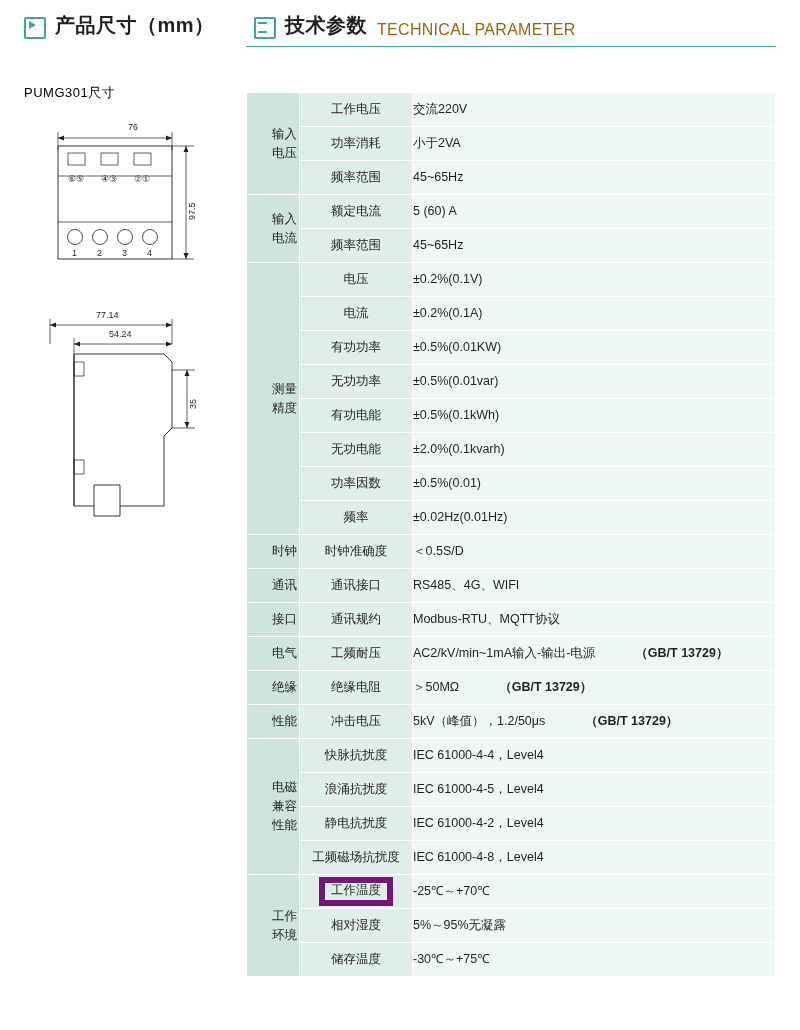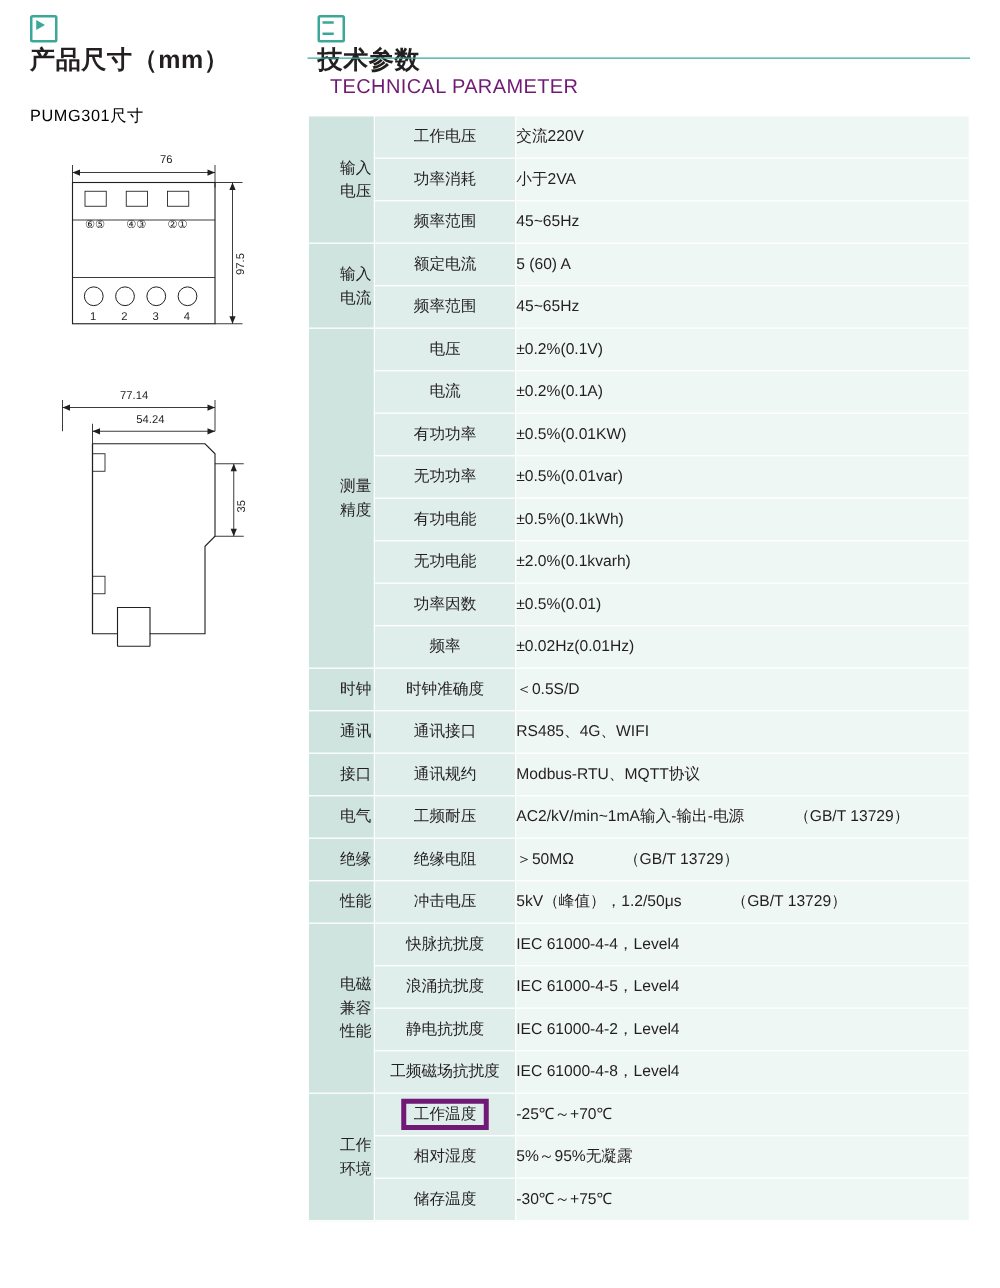--- a/index.html
+++ b/index.html
@@ -21,22 +21,21 @@
     position: absolute;
     top: 12px;
     left: 24px;
     width: 752px;
     height: 36px;
     display: flex;
     align-items: flex-start;
   }
   .hdr-block {
     display: flex;
-    align-items: flex-start;
-    flex-direction: column;
+    align-items: flex-end;
   }
   .hdr-block.left { width: 230px; }
   .hdr-icon {
     width: 18px;
     height: 18px;
     border: 2px solid #3aa798;
     border-radius: 2px;
     margin-right: 9px;
     position: relative;
     flex: none;
@@ -60,21 +59,21 @@
   }
   .hdr-title-cn {
     font-size: 20px;
     font-weight: bold;
     color: #231f20;
     letter-spacing: 0.5px;
     white-space: nowrap;
   }
   .hdr-title-en {
     font-size: 16px;
-    color: #701a75;
+    color: #a16207;
     margin-left: 10px;
     letter-spacing: 0.3px;
     white-space: nowrap;
     font-weight: normal;
   }
   .hdr-rule {
     position: absolute;
     left: 246px;
     top: 46px;
     width: 530px;
@@ -143,29 +142,31 @@
   }
   td.val {
     background: #eff7f4;
     text-align: left;
     font-size: 12.5px;
     padding-left: 0;
   }
   td.val .gbt {
     display: inline-block;
     margin-left: 40px;
+    font-weight: bold;
   }
   td.item.boxed {
     position: relative;
   }
   td.item.boxed span {
     display: inline-block;
-    border: 4px solid #701a75;
+    border: 6px solid #701a75;
     padding: 1px 6px;
     background: #dfeeea;
+    font-family: Liberation Mono, monospace;
   }
 </style>
 </head>
 <body>
 
 <div class="header">
   <div class="hdr-block left">
     <span class="hdr-icon i1"></span>
     <span class="hdr-title-cn">产品尺寸（mm）</span>
   </div>

